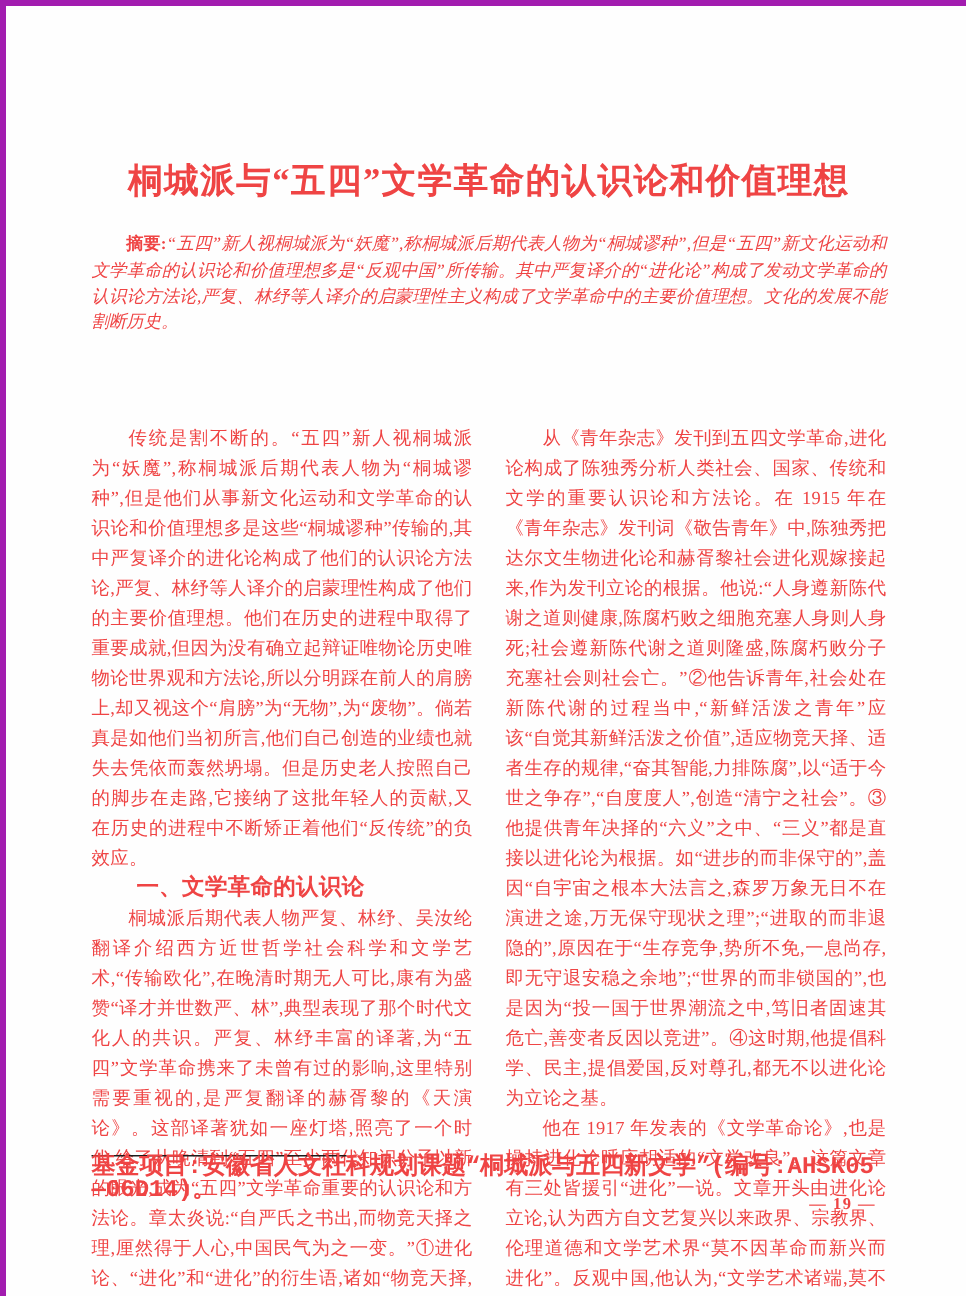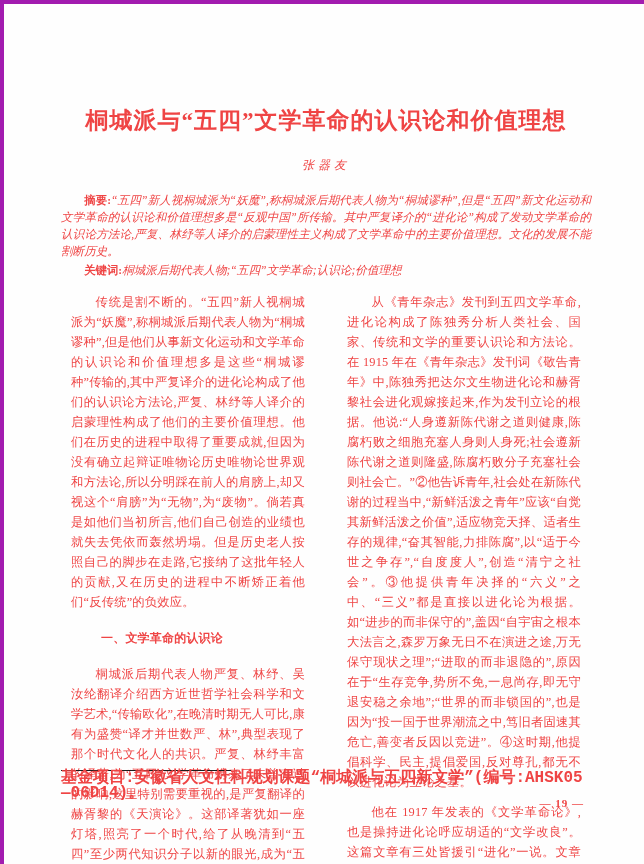--- a/index.html
+++ b/index.html
@@ -57,30 +57,30 @@
   .body-columns {
     position: absolute;
     top: 278px;
     left: 57px;
     width: 530px;
     display: flex;
     gap: 22px;
   }
   .col { width: 254px; }
   .col p {
-    margin: 10px;
+    margin: 0;
     font-size: 12.3px;
     line-height: 20px;
     text-align: justify;
     letter-spacing: 0.2px;
   }
   .col p.pindent { text-indent: 2em; }
   .col .section-heading {
-    margin: 16px;
-    font-size: 12px;
+    margin: 0;
+    font-size: 15px;
     line-height: 20px;
     font-weight: bold;
     text-indent: 2em;
     font-family: "Liberation Sans", "DejaVu Sans", sans-serif;
   }
   .footnote {
     position: absolute;
     left: 57px;
     top: 766px;
     width: 530px;
@@ -107,25 +107,23 @@
     font-family: "Liberation Serif", "DejaVu Serif", serif;
   }
 </style>
 </head>
 <body>
 
 <div class="page">
 
   <div class="header">
     <div class="article-title">桐城派与“五四”文学革命的认识论和价值理想</div>
-    <div class="author">张器友</div>
 
     <div class="front-matter">
       <p class="abstract-p indent2"><span class="lbl">摘要:</span><span>“五四”新人视桐城派为“妖魔”,称桐城派后期代表人物为“桐城谬种”,但是“五四”新文化运动和文学革命的认识论和价值理想多是“反观中国”所传输。其中严复译介的“进化论”构成了发动文学革命的认识论方法论,严复、林纾等人译介的启蒙理性主义构成了文学革命中的主要价值理想。文化的发展不能割断历史。</span></p>
-      <p class="keywords-p indent2"><span class="lbl">关键词:</span><span>桐城派后期代表人物;“五四”文学革命;认识论;价值理想</span></p>
     </div>
   </div>
 
   <div class="body-columns">
     <div class="col">
       <p class="pindent">传统是割不断的。“五四”新人视桐城派为“妖魔”,称桐城派后期代表人物为“桐城谬种”,但是他们从事新文化运动和文学革命的认识论和价值理想多是这些“桐城谬种”传输的,其中严复译介的进化论构成了他们的认识论方法论,严复、林纾等人译介的启蒙理性构成了他们的主要价值理想。他们在历史的进程中取得了重要成就,但因为没有确立起辩证唯物论历史唯物论世界观和方法论,所以分明踩在前人的肩膀上,却又视这个“肩膀”为“无物”,为“废物”。倘若真是如他们当初所言,他们自己创造的业绩也就失去凭依而轰然坍塌。但是历史老人按照自己的脚步在走路,它接纳了这批年轻人的贡献,又在历史的进程中不断矫正着他们“反传统”的负效应。</p>
       <p class="section-heading">一、文学革命的认识论</p>
       <p class="pindent">桐城派后期代表人物严复、林纾、吴汝纶翻译介绍西方近世哲学社会科学和文学艺术,“传输欧化”,在晚清时期无人可比,康有为盛赞“译才并世数严、林”,典型表现了那个时代文化人的共识。严复、林纾丰富的译著,为“五四”文学革命携来了未曾有过的影响,这里特别需要重视的,是严复翻译的赫胥黎的《天演论》。这部译著犹如一座灯塔,照亮了一个时代,给了从晚清到“五四”至少两代知识分子以新的眼光,成为“五四”文学革命重要的认识论和方法论。章太炎说:“自严氏之书出,而物竞天择之理,厘然得于人心,中国民气为之一变。”①进化论、“进化”和“进化”的衍生语,诸如“物竞天择,适者生存”、“弱肉强食”、“以人持天,与天争胜”,等等,成为“五四”新人早期话语结构中的关键词。</p>
 
     </div>

